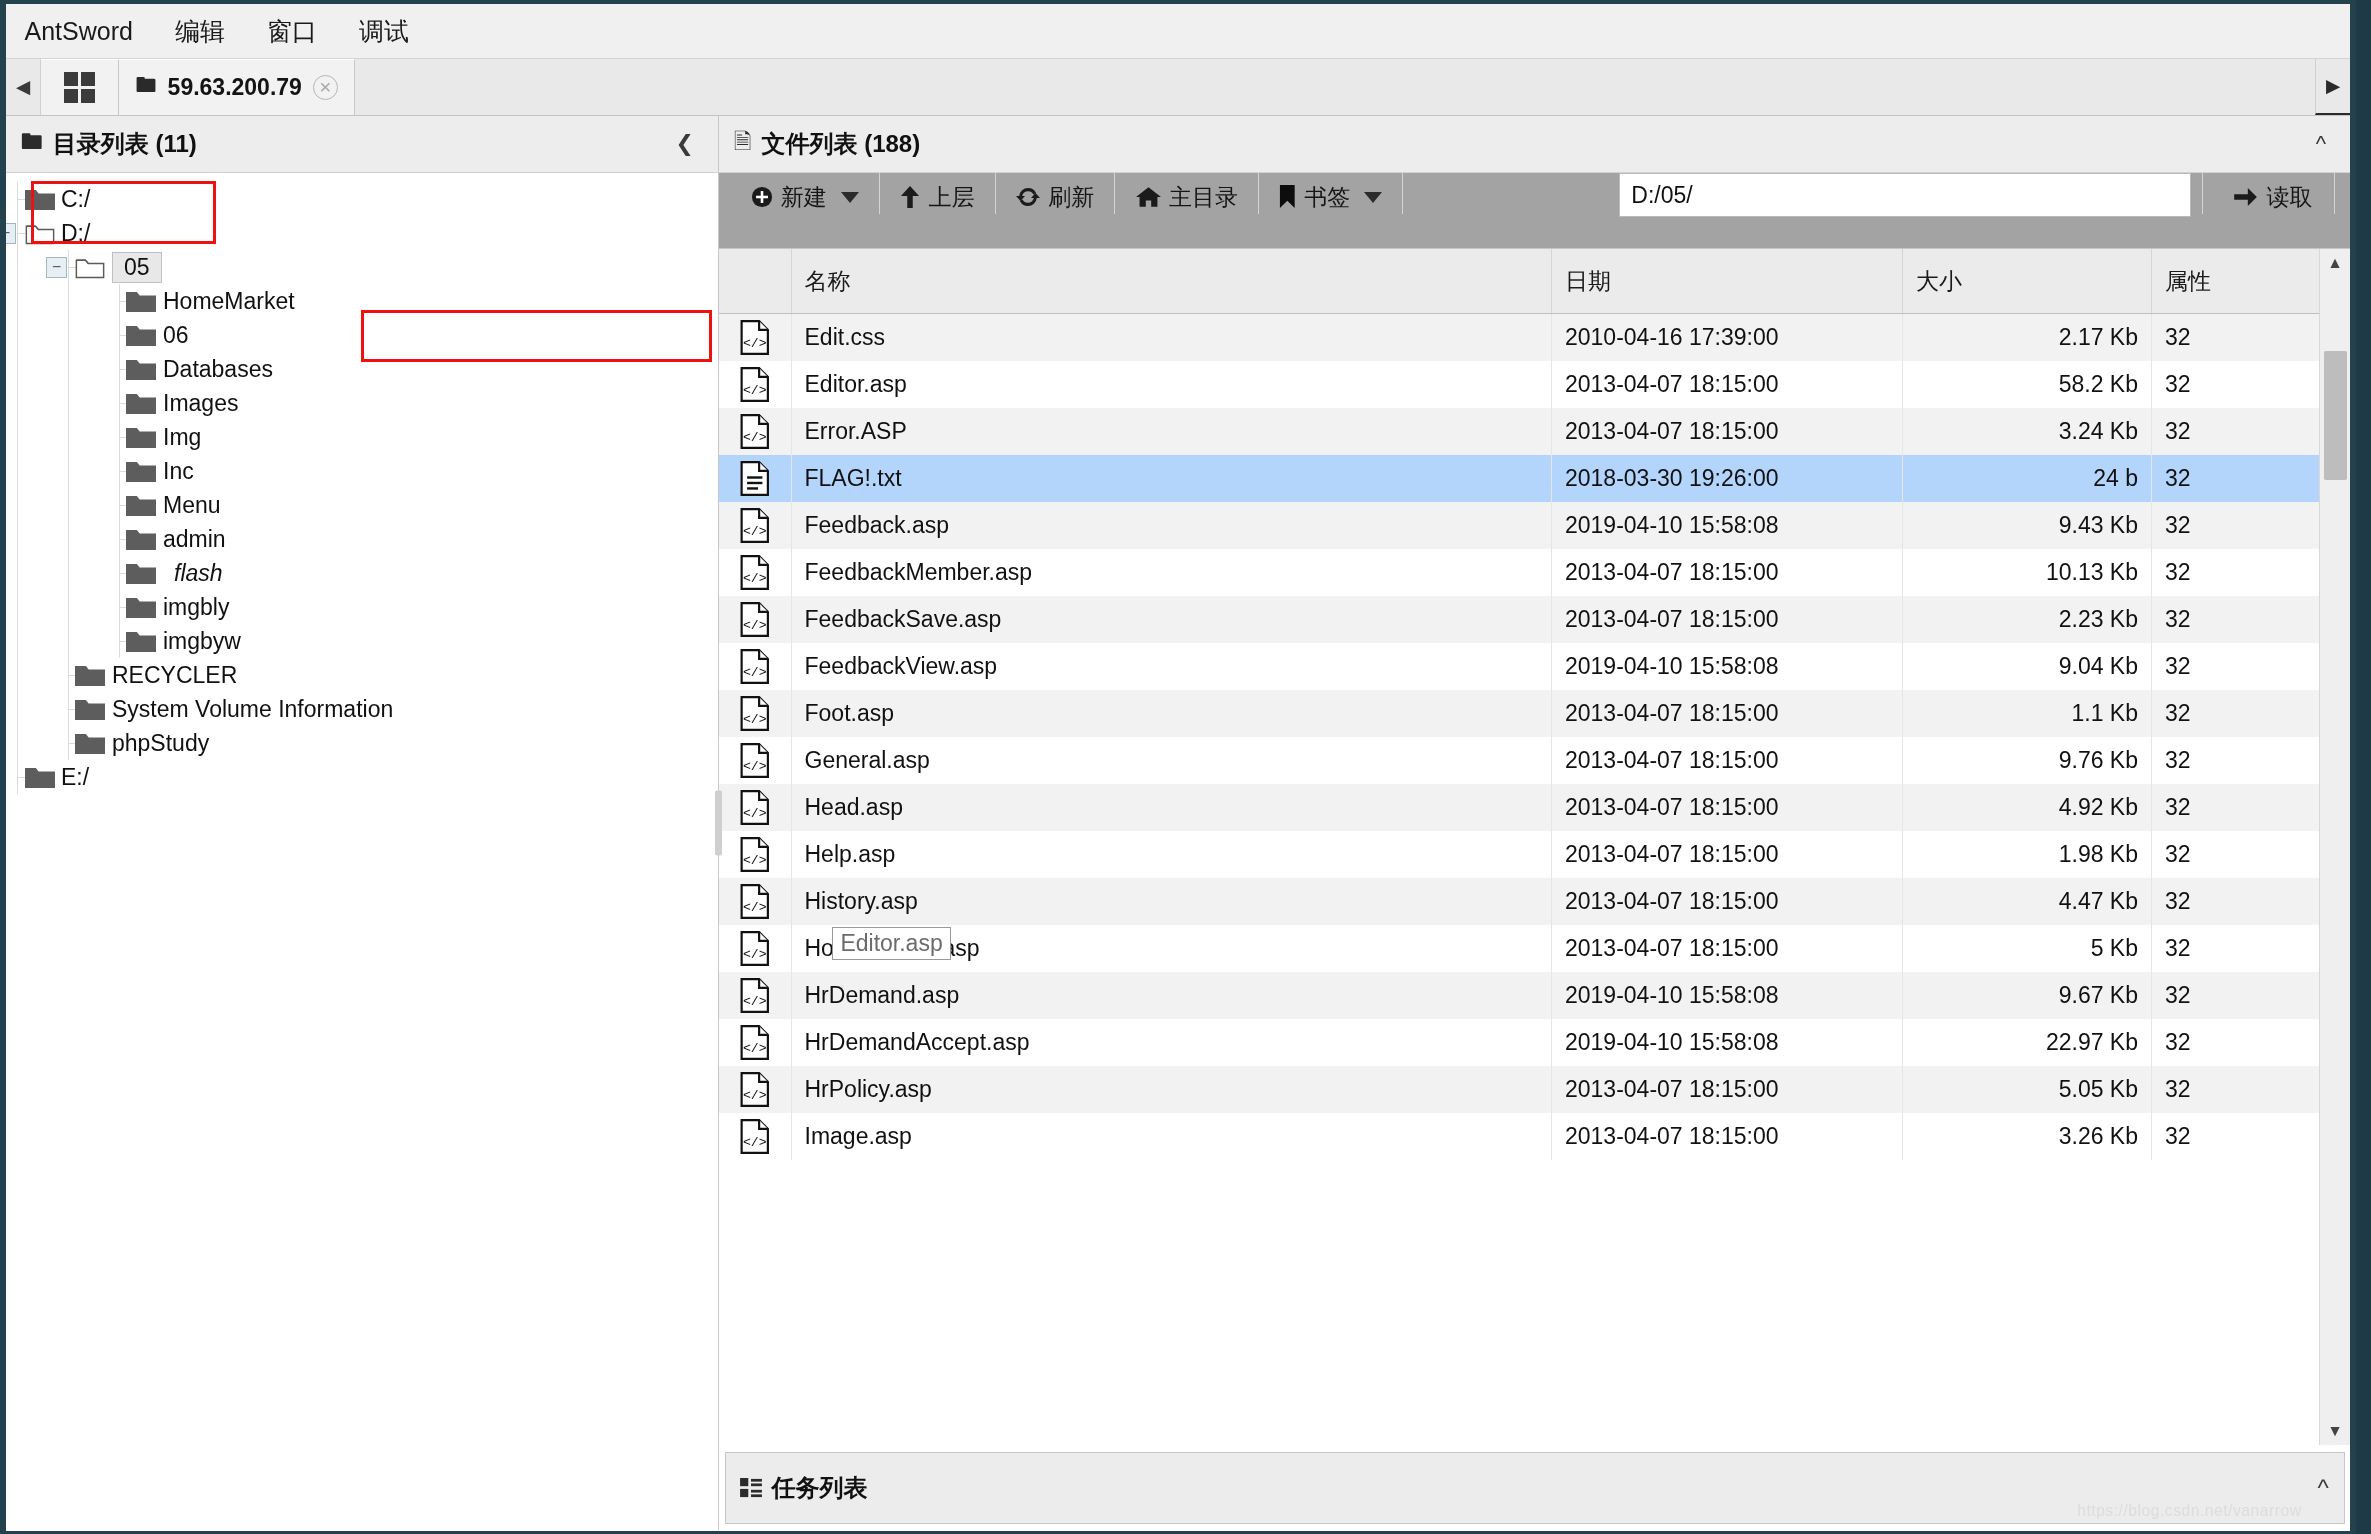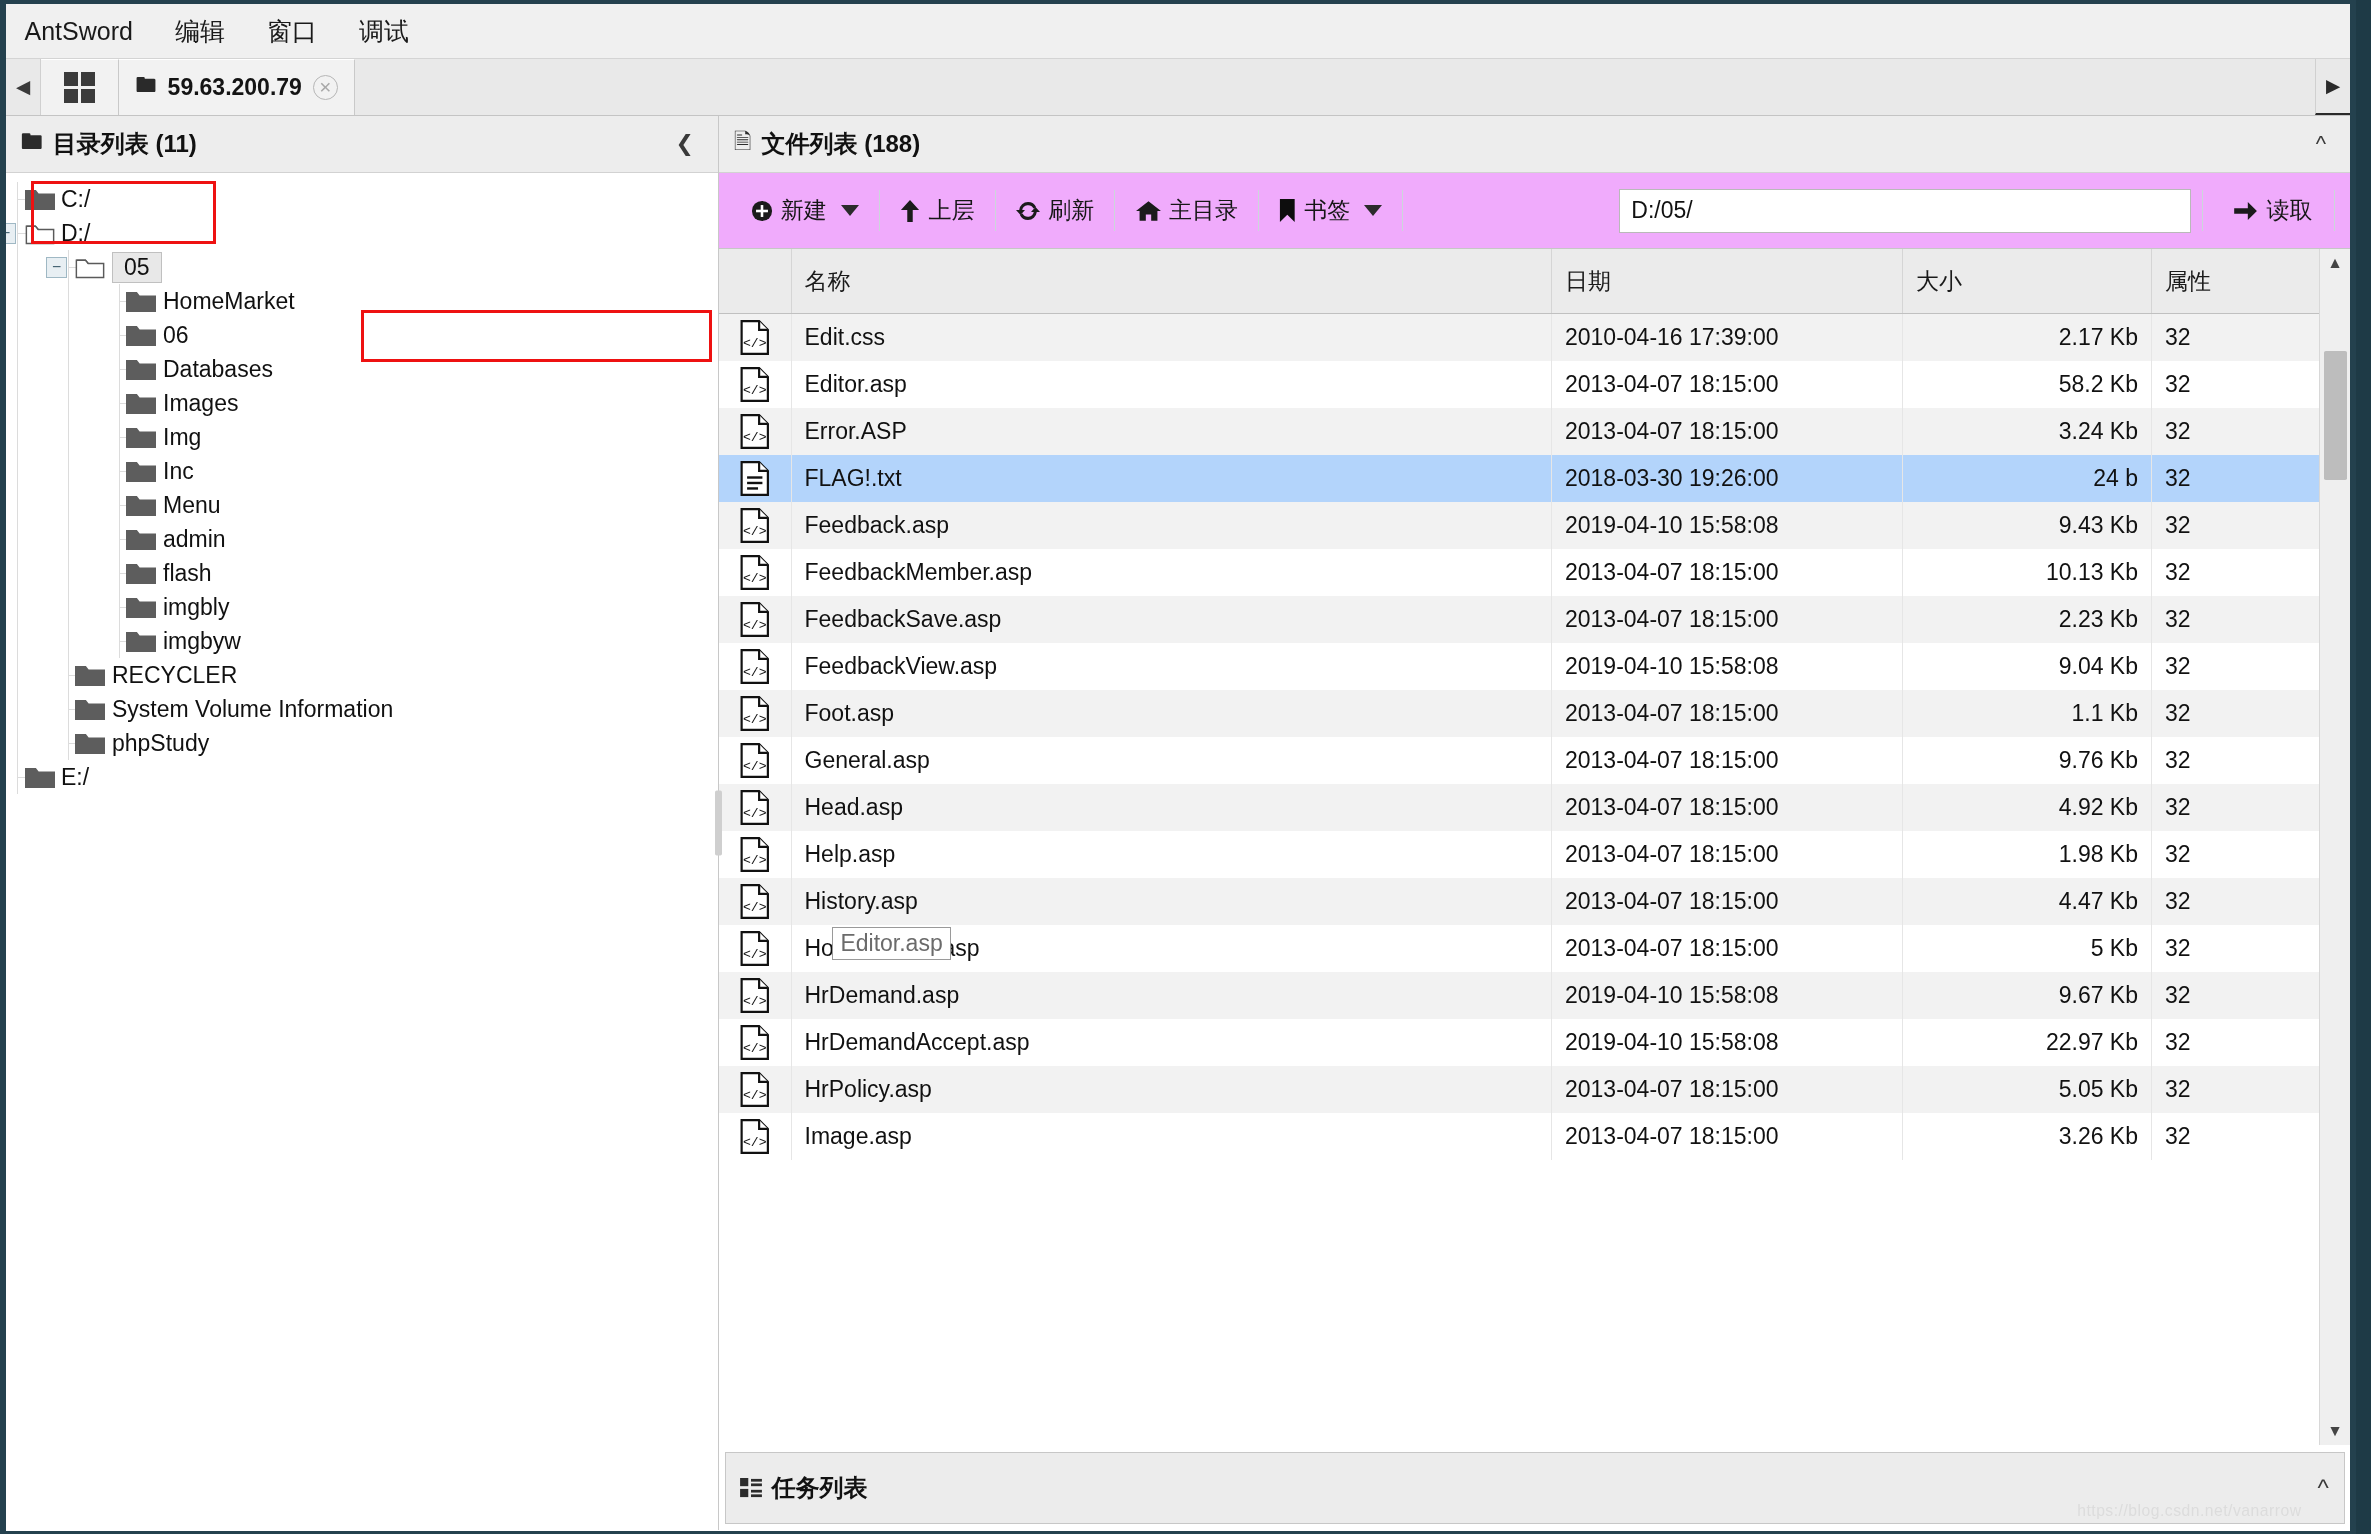--- a/index.html
+++ b/index.html
@@ -170,23 +170,23 @@
 
   
   .right-panel {
     flex: 1;
     display: flex; flex-direction: column;
     background: #ffffff;
     min-width: 0;
   }
   .toolbar {
     height: 76px;
-    background: #f0abfc;
+    background: #a3a3a3;
     border-bottom: 1.8px solid #c6c6c6;
-    display: flex; align-items: center;
+    display: flex; align-items: flex-start;
     padding: 0 13px;
   }
   .tb-btn {
     display: flex; align-items: center; gap: 8.3px;
     padding: 0 18.5px; height: 48px;
     font-size: 23px; color: #161616;
     cursor: pointer; white-space: nowrap;
   }
   .tb-sep { width: 0.9px; height: 41px; background: #ccd6da; margin: 0 1.8px; }
   .caret-down {
@@ -440,21 +440,21 @@
             <span class="tlabel" style="left: 157px;">admin</span>
           </div>
           <div class="tnode">
             <span class="guide" style="left: 11px;"></span>
             <span class="guide" style="left: 62px;"></span>
             <span class="guide" style="left: 113px;"></span>
             <span class="elbow" style="left: 113px; width: 24px; top: 16.6px;"></span>
             <span class="ficon filled" style="left: 120px;"><svg width="30" height="23" viewBox="0 0 33 25">
                 <path d="M0 24V2h12l3 4h18v18z" fill="#5d5d5d"></path>
               </svg></span>
-            <span class="tlabel" style="left: 157px;">flash</span>
+            <span class="tlabel" style="left: 168px; font-style: italic;">flash</span>
           </div>
           <div class="tnode">
             <span class="guide" style="left: 11px;"></span>
             <span class="guide" style="left: 62px;"></span>
             <span class="guide" style="left: 113px;"></span>
             <span class="elbow" style="left: 113px; width: 24px; top: 16.6px;"></span>
             <span class="ficon filled" style="left: 120px;"><svg width="30" height="23" viewBox="0 0 33 25">
                 <path d="M0 24V2h12l3 4h18v18z" fill="#5d5d5d"></path>
               </svg></span>
             <span class="tlabel" style="left: 157px;">imgbly</span>

